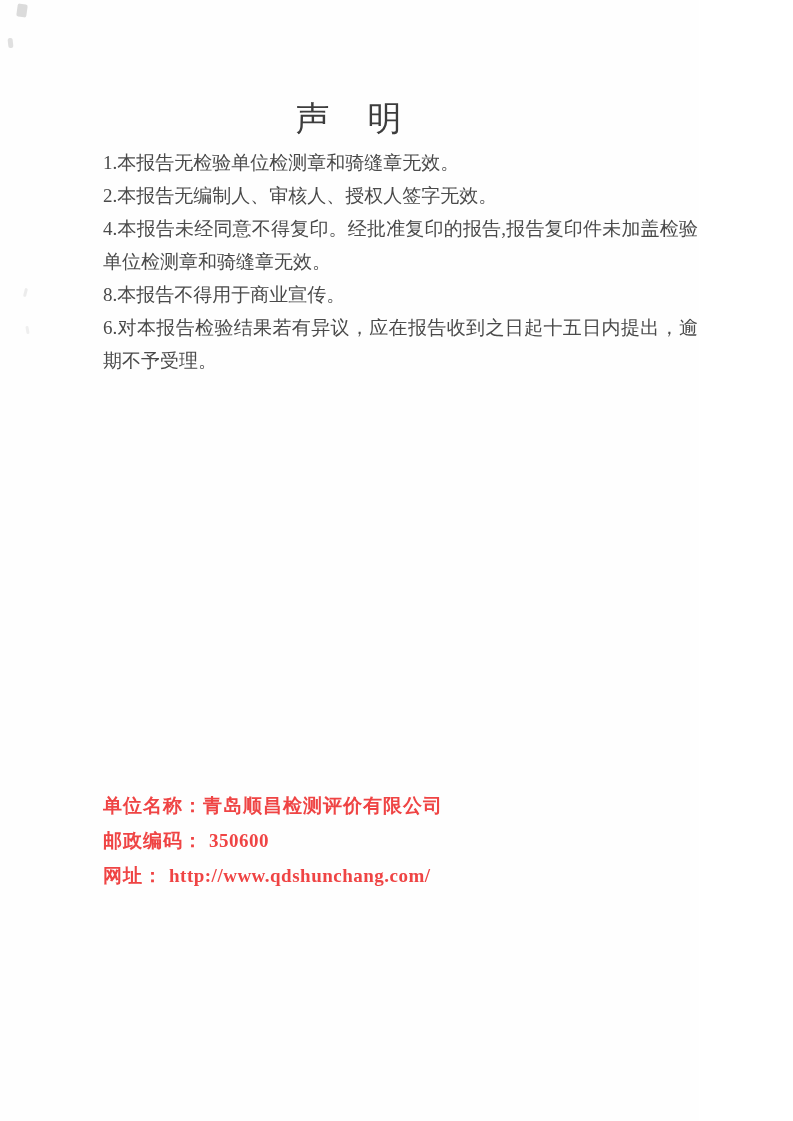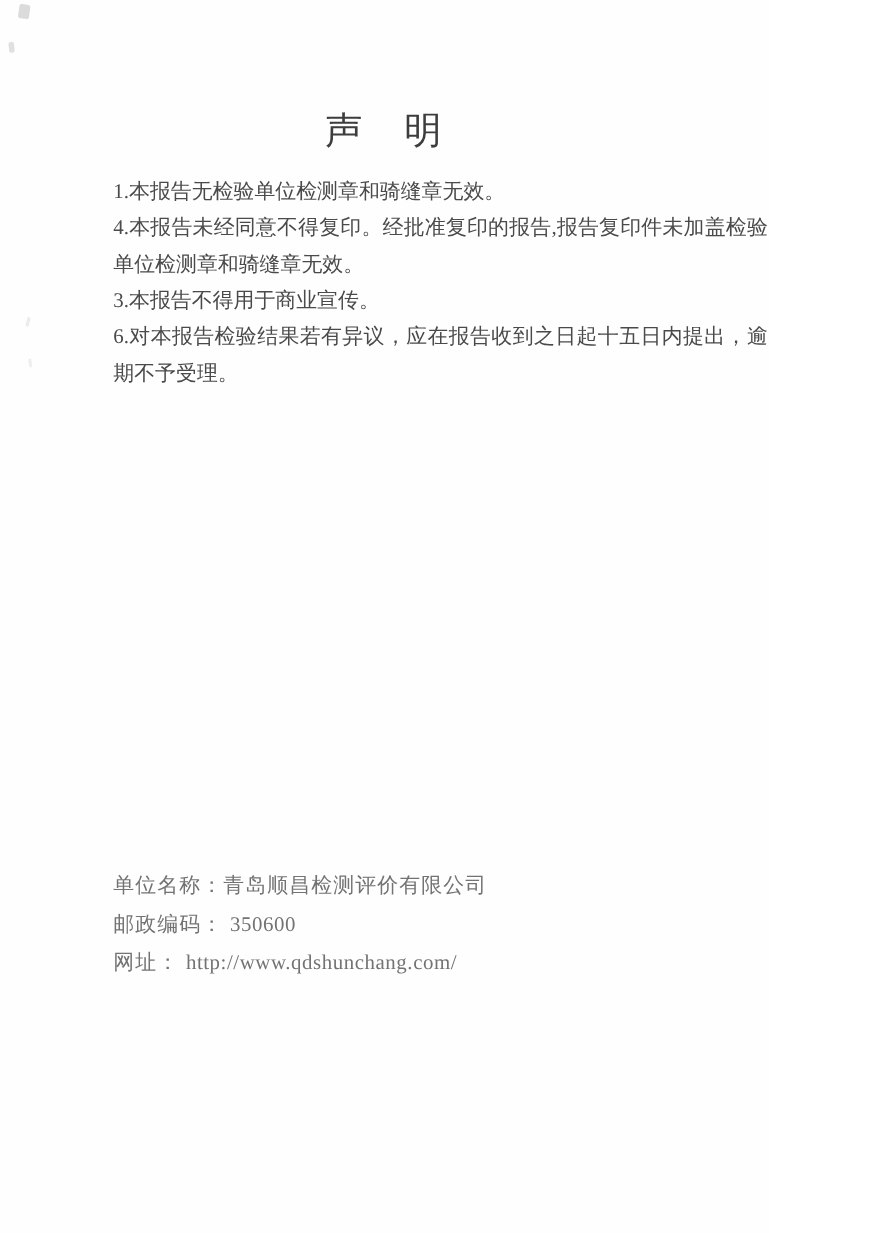--- a/index.html
+++ b/index.html
@@ -40,31 +40,31 @@
   }
   .statements {
     position: absolute;
     left: 103px;
     top: 146px;
     width: 595px;
     font-size: 19px;
     line-height: 33px;
     color: #4a4a4a;
     text-align: justify;
-    margin-top: 12px;
   }
   .statements p { margin: 0; }
 
   .contact {
     position: absolute;
     left: 103px;
     top: 788px;
     font-size: 19px;
     line-height: 35px;
-    color: #737373;
+    color: #ef4444;
+    font-weight: bold;
   }
   .contact .lbl { letter-spacing: 1px; }
   .contact .val { letter-spacing: 1px; }
   .contact .val.latin { letter-spacing: 0.5px; padding-left: 6px; }
 
   .stamp {
     position: absolute;
     left: 718px;
     top: 558px;
     pointer-events: none;
@@ -91,22 +91,23 @@
 
   <div class="artifact a1"></div>
   <div class="artifact a2"></div>
   <div class="artifact a3"></div>
   <div class="artifact a4"></div>
 
   <h1 class="title">声　明</h1>
 
   <div class="statements">
     <p>1.本报告无检验单位检测章和骑缝章无效。</p>
+    <p>2.本报告无编制人、审核人、授权人签字无效。</p>
     <p>4.本报告未经同意不得复印。经批准复印的报告,报告复印件未加盖检验单位检测章和骑缝章无效。</p>
-    <p>3.本报告不得用于商业宣传。</p>
+    <p>8.本报告不得用于商业宣传。</p>
     <p>6.对本报告检验结果若有异议，应在报告收到之日起十五日内提出，逾期不予受理。</p>
   </div>
 
   <div class="contact">
     <div class="row">
       <span class="lbl">单位名称：</span><span class="val">青岛顺昌检测评价有限公司</span>
     </div>
     <div class="row">
       <span class="lbl">邮政编码：</span><span class="val latin">350600</span>
     </div>

